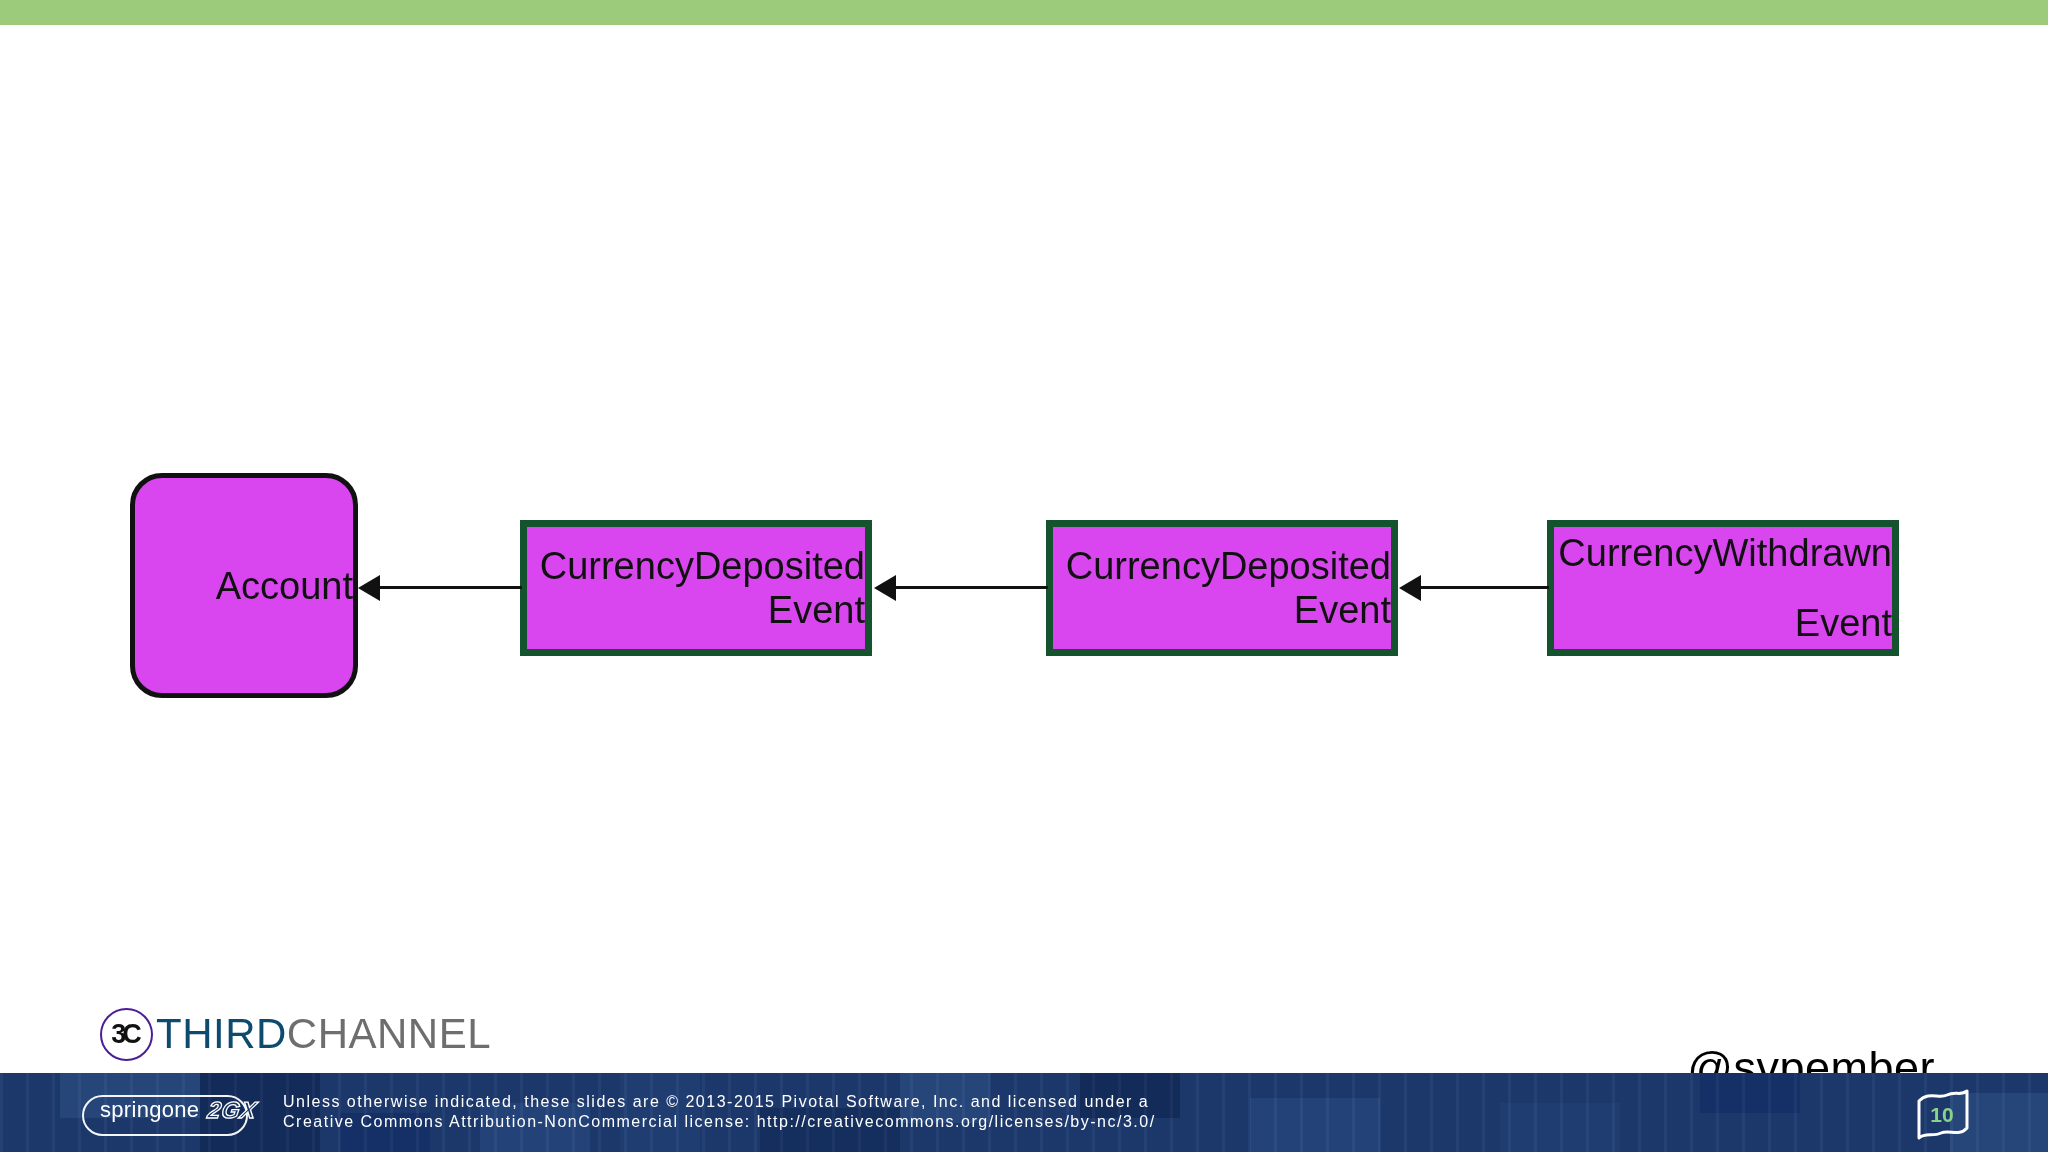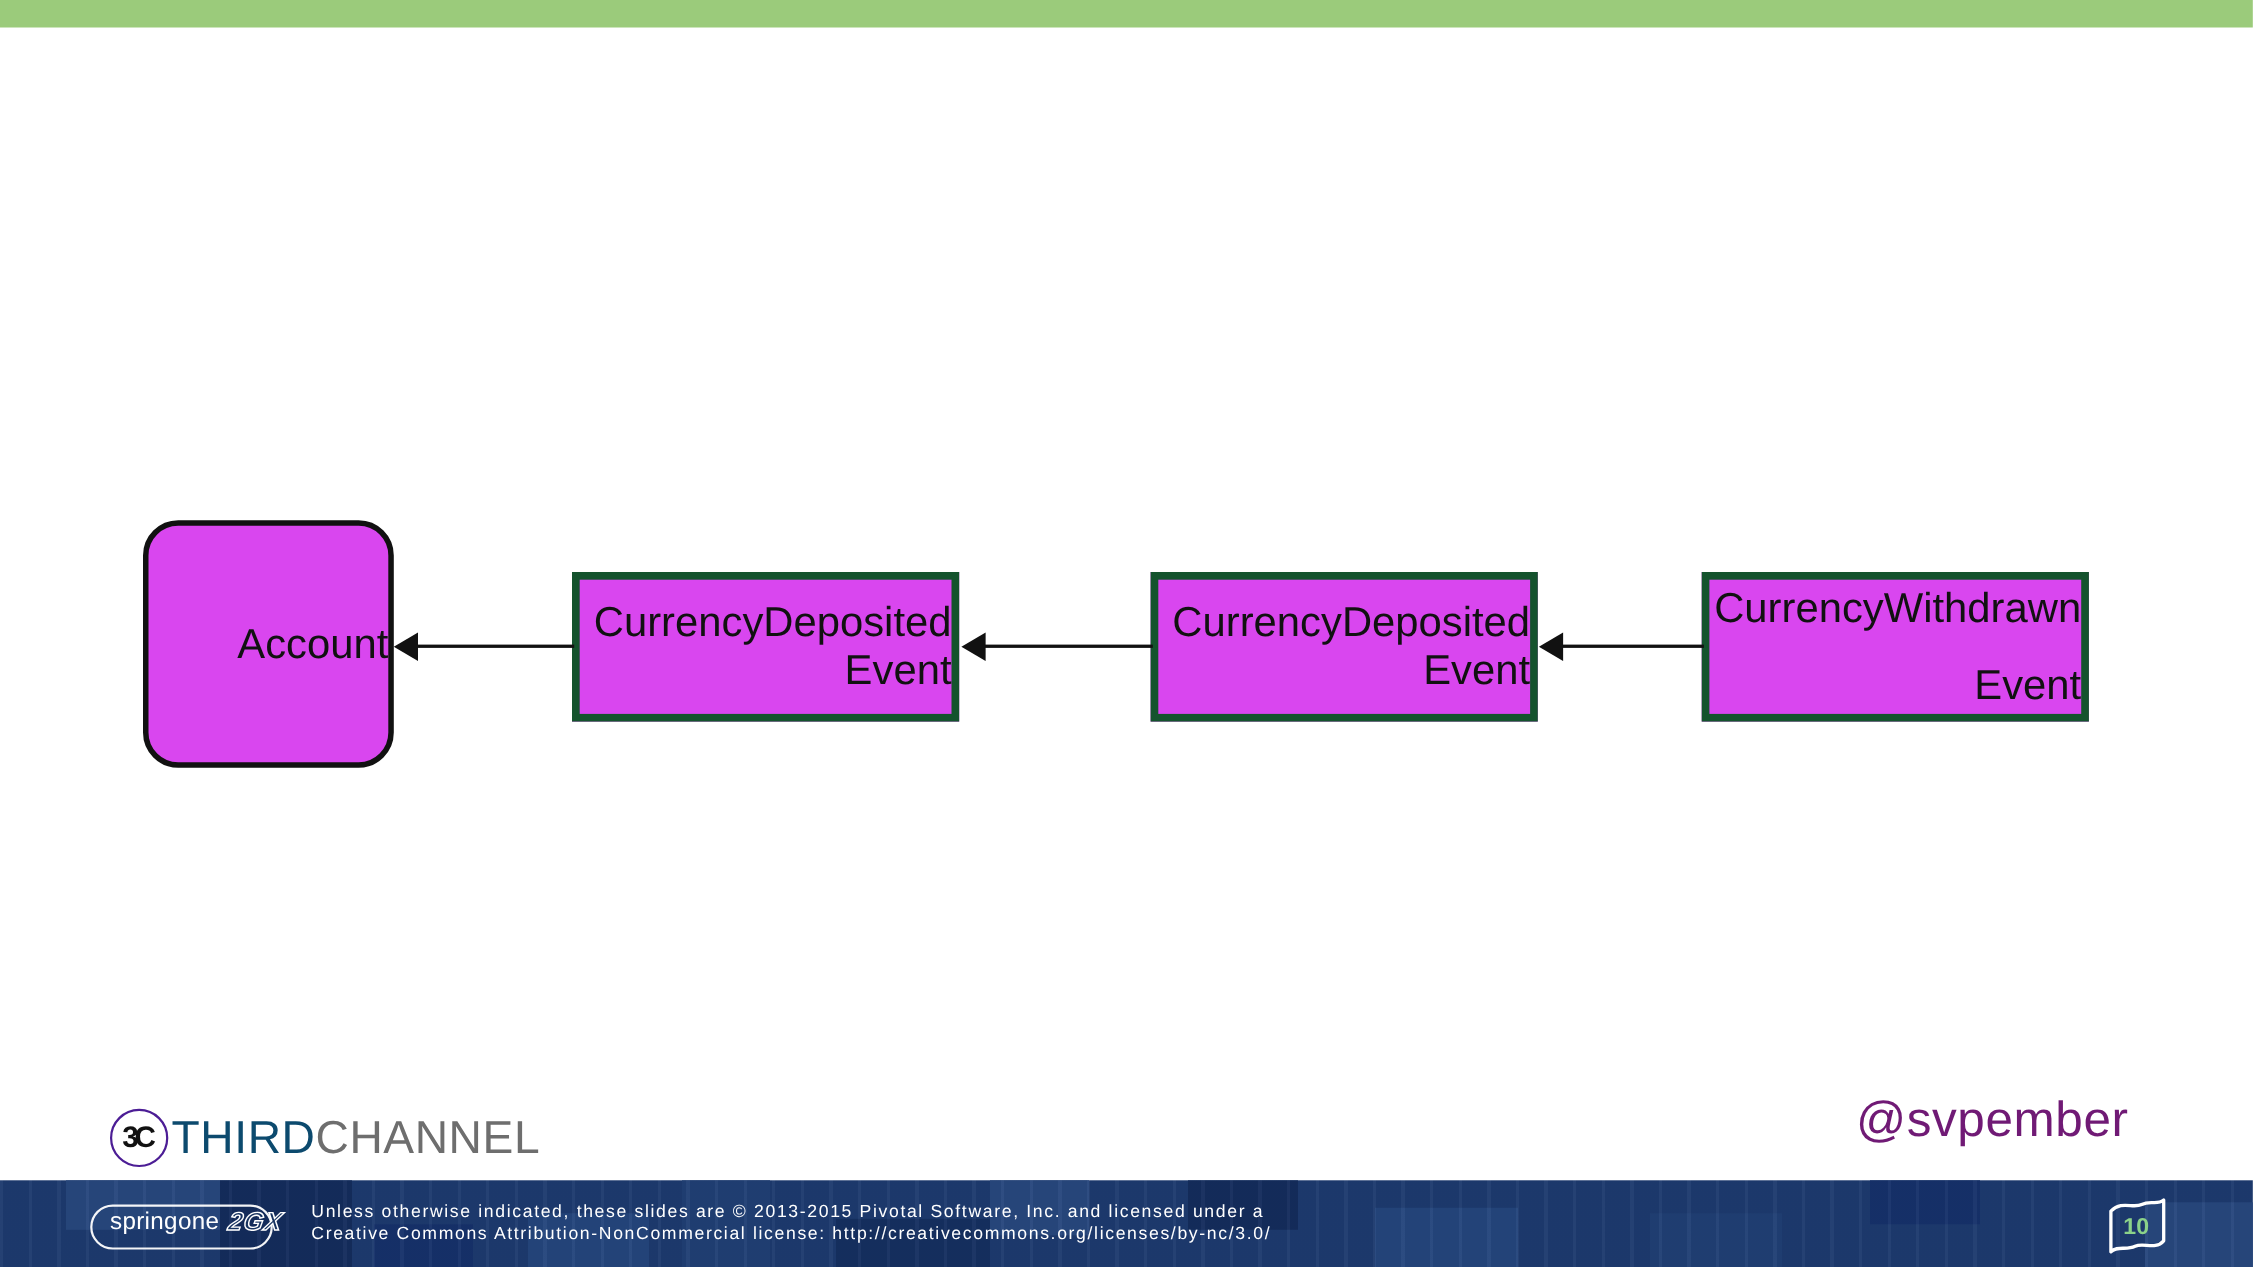--- a/index.html
+++ b/index.html
@@ -59,22 +59,22 @@
     display: flex; align-items: center; justify-content: center;
     font-weight: 900; font-size: 27px; letter-spacing: -4px; color: #111111;
     padding-right: 4px;
   }
   .brand-name { font-size: 42px; letter-spacing: 0.5px; white-space: nowrap; }
   .brand-name .primary   { color: #0c4a6e; }
   .brand-name .secondary { color: #6e6e6e; }
 
   
   .handle {
-    position: absolute; right: 113px; top: 992px;
-    font-size: 45px; color: #701a75; letter-spacing: 0.5px;
+    position: absolute; right: 113px; top: 1042px;
+    font-size: 45px; color: #000000; letter-spacing: 0.5px;
   }
 
   
   .footer-bar {
     position: absolute; left: 0; top: 1073px; width: 2048px; height: 79px;
     background-color: #1d3a6e;
     background-repeat: no-repeat;
     background-image:
       linear-gradient(#27477d,#27477d),
       linear-gradient(#16316a,#16316a),

